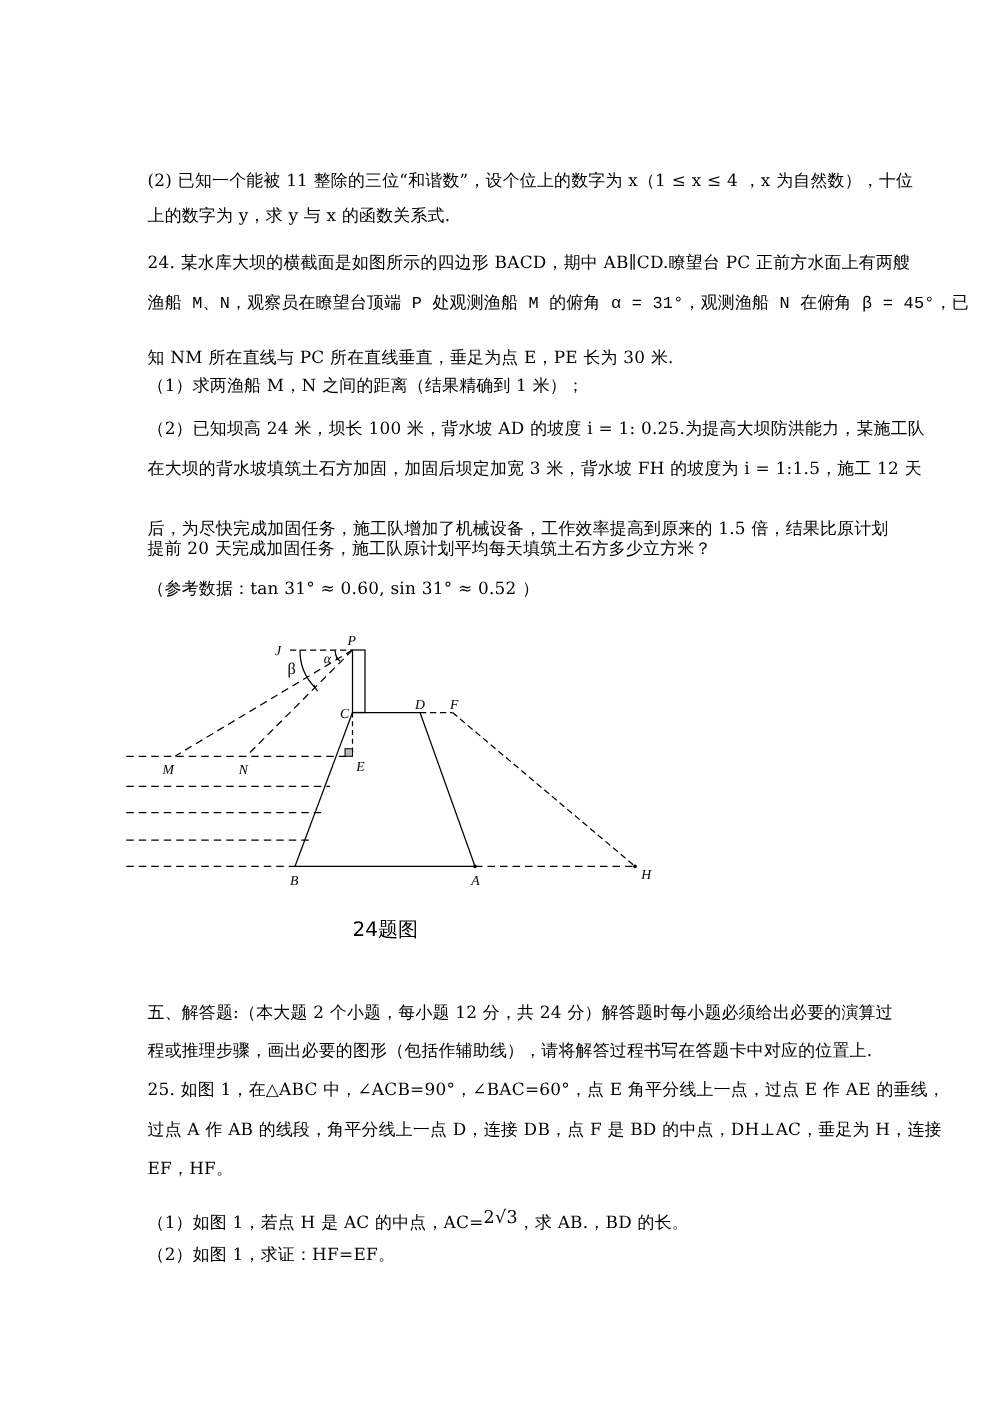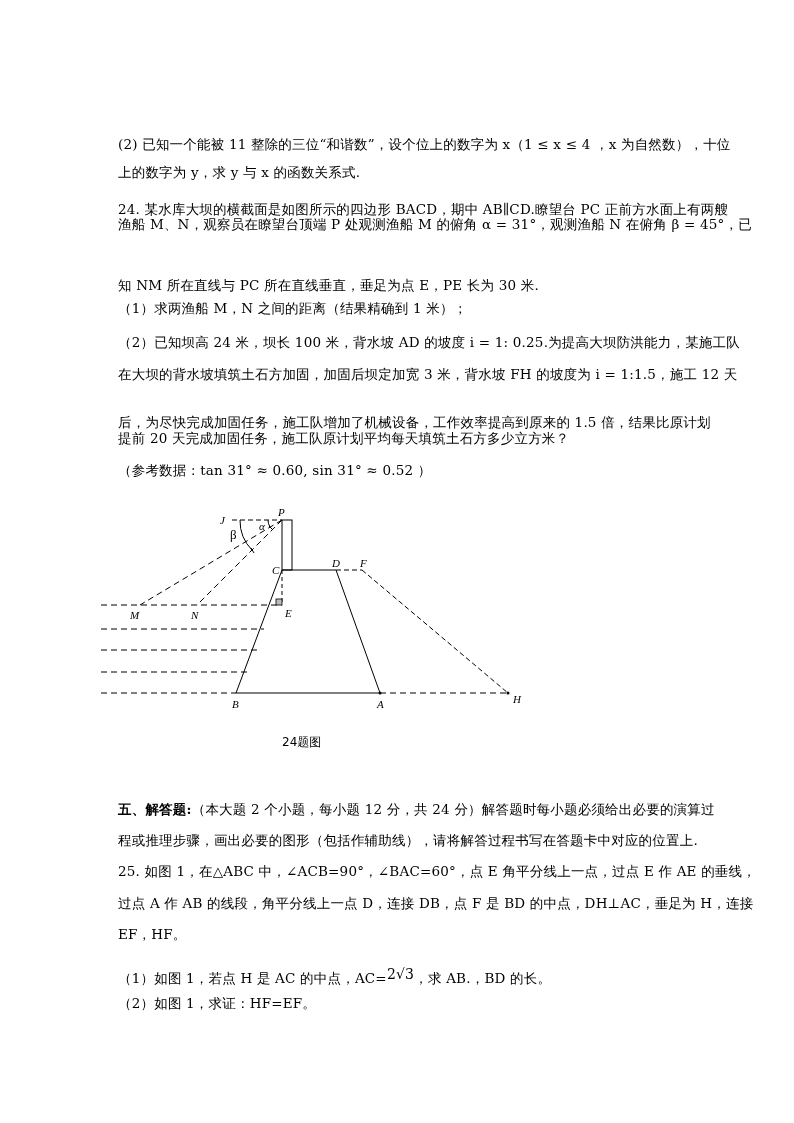--- a/index.html
+++ b/index.html
@@ -1,33 +1,33 @@
 <!DOCTYPE html>
 <html><head>
 <meta charset="utf-8">
 <style>
   html, body { margin: 0; padding: 0; background: #ffffff; }
   body { width: 794px; height: 1123px; position: relative; overflow: hidden;
          font-family: "DejaVu Serif", "Liberation Serif", serif; color: #000; }
   .line { position: absolute; left: 118px; font-size: 13.5px; white-space: nowrap; letter-spacing: 0.2px; }
-  .bold { font-weight: bold; }
-  .caption { position: absolute; left: 282px; top: 734px; font-size: 12px;
+  .bold { font-weight: normal; }
+  .caption { position: absolute; left: 282px; top: 734px; font-size: 16px;
              font-family: "DejaVu Sans", sans-serif; }
   svg.fig { position: absolute; left: 0; top: 0; }
   .lbl { font-family: "Liberation Serif", serif; font-style: italic; font-size: 11px; }
   sup.sqrt { font-size: 14px; vertical-align: 4px; }
 </style>
 </head>
 <body>
 
 <div class="line" style="top:136px;">(2) 已知一个能被 11 整除的三位“和谐数”，设个位上的数字为 x（1 ≤ x ≤ 4 ，x 为自然数），十位</div>
 <div class="line" style="top:164px;">上的数字为 y，求 y 与 x 的函数关系式.</div>
 
 <div class="line" style="top:201px;">24.   某水库大坝的横截面是如图所示的四边形 BACD，期中 AB∥CD.瞭望台 PC 正前方水面上有两艘</div>
-<div class="line" style="top:216px;">渔船 M、N，观察员在瞭望台顶端 P 处观测渔船 M 的俯角 α = 31°，观测渔船 N 在俯角 β = 45°，已</div>
+<div class="line" style="top:233px;font-family:Liberation Mono, monospace;">渔船 M、N，观察员在瞭望台顶端 P 处观测渔船 M 的俯角 α = 31°，观测渔船 N 在俯角 β = 45°，已</div>
 <div class="line" style="top:265px;margin-top:12px;">知 NM 所在直线与 PC 所在直线垂直，垂足为点 E，PE 长为 30 米.</div>
 <div class="line" style="top:300px;">（1）求两渔船 M，N 之间的距离（结果精确到 1 米）；</div>
 <div class="line" style="top:334px;">（2）已知坝高 24 米，坝长 100 米，背水坡 AD 的坡度 i = 1: 0.25.为提高大坝防洪能力，某施工队</div>
 <div class="line" style="top:366px;">在大坝的背水坡填筑土石方加固，加固后坝定加宽 3 米，背水坡 FH 的坡度为 i = 1:1.5，施工 12 天</div>
 <div class="line" style="top:398px;margin-top:16px;">后，为尽快完成加固任务，施工队增加了机械设备，工作效率提高到原来的 1.5 倍，结果比原计划</div>
 <div class="line" style="top:430px;">提前 20 天完成加固任务，施工队原计划平均每天填筑土石方多少立方米？</div>
 <div class="line" style="top:462px;">（参考数据：tan 31° ≈ 0.60, sin 31° ≈ 0.52 ）</div>
 
 <svg class="fig" width="794" height="760">
   <g stroke="#000" stroke-width="1" fill="none">

